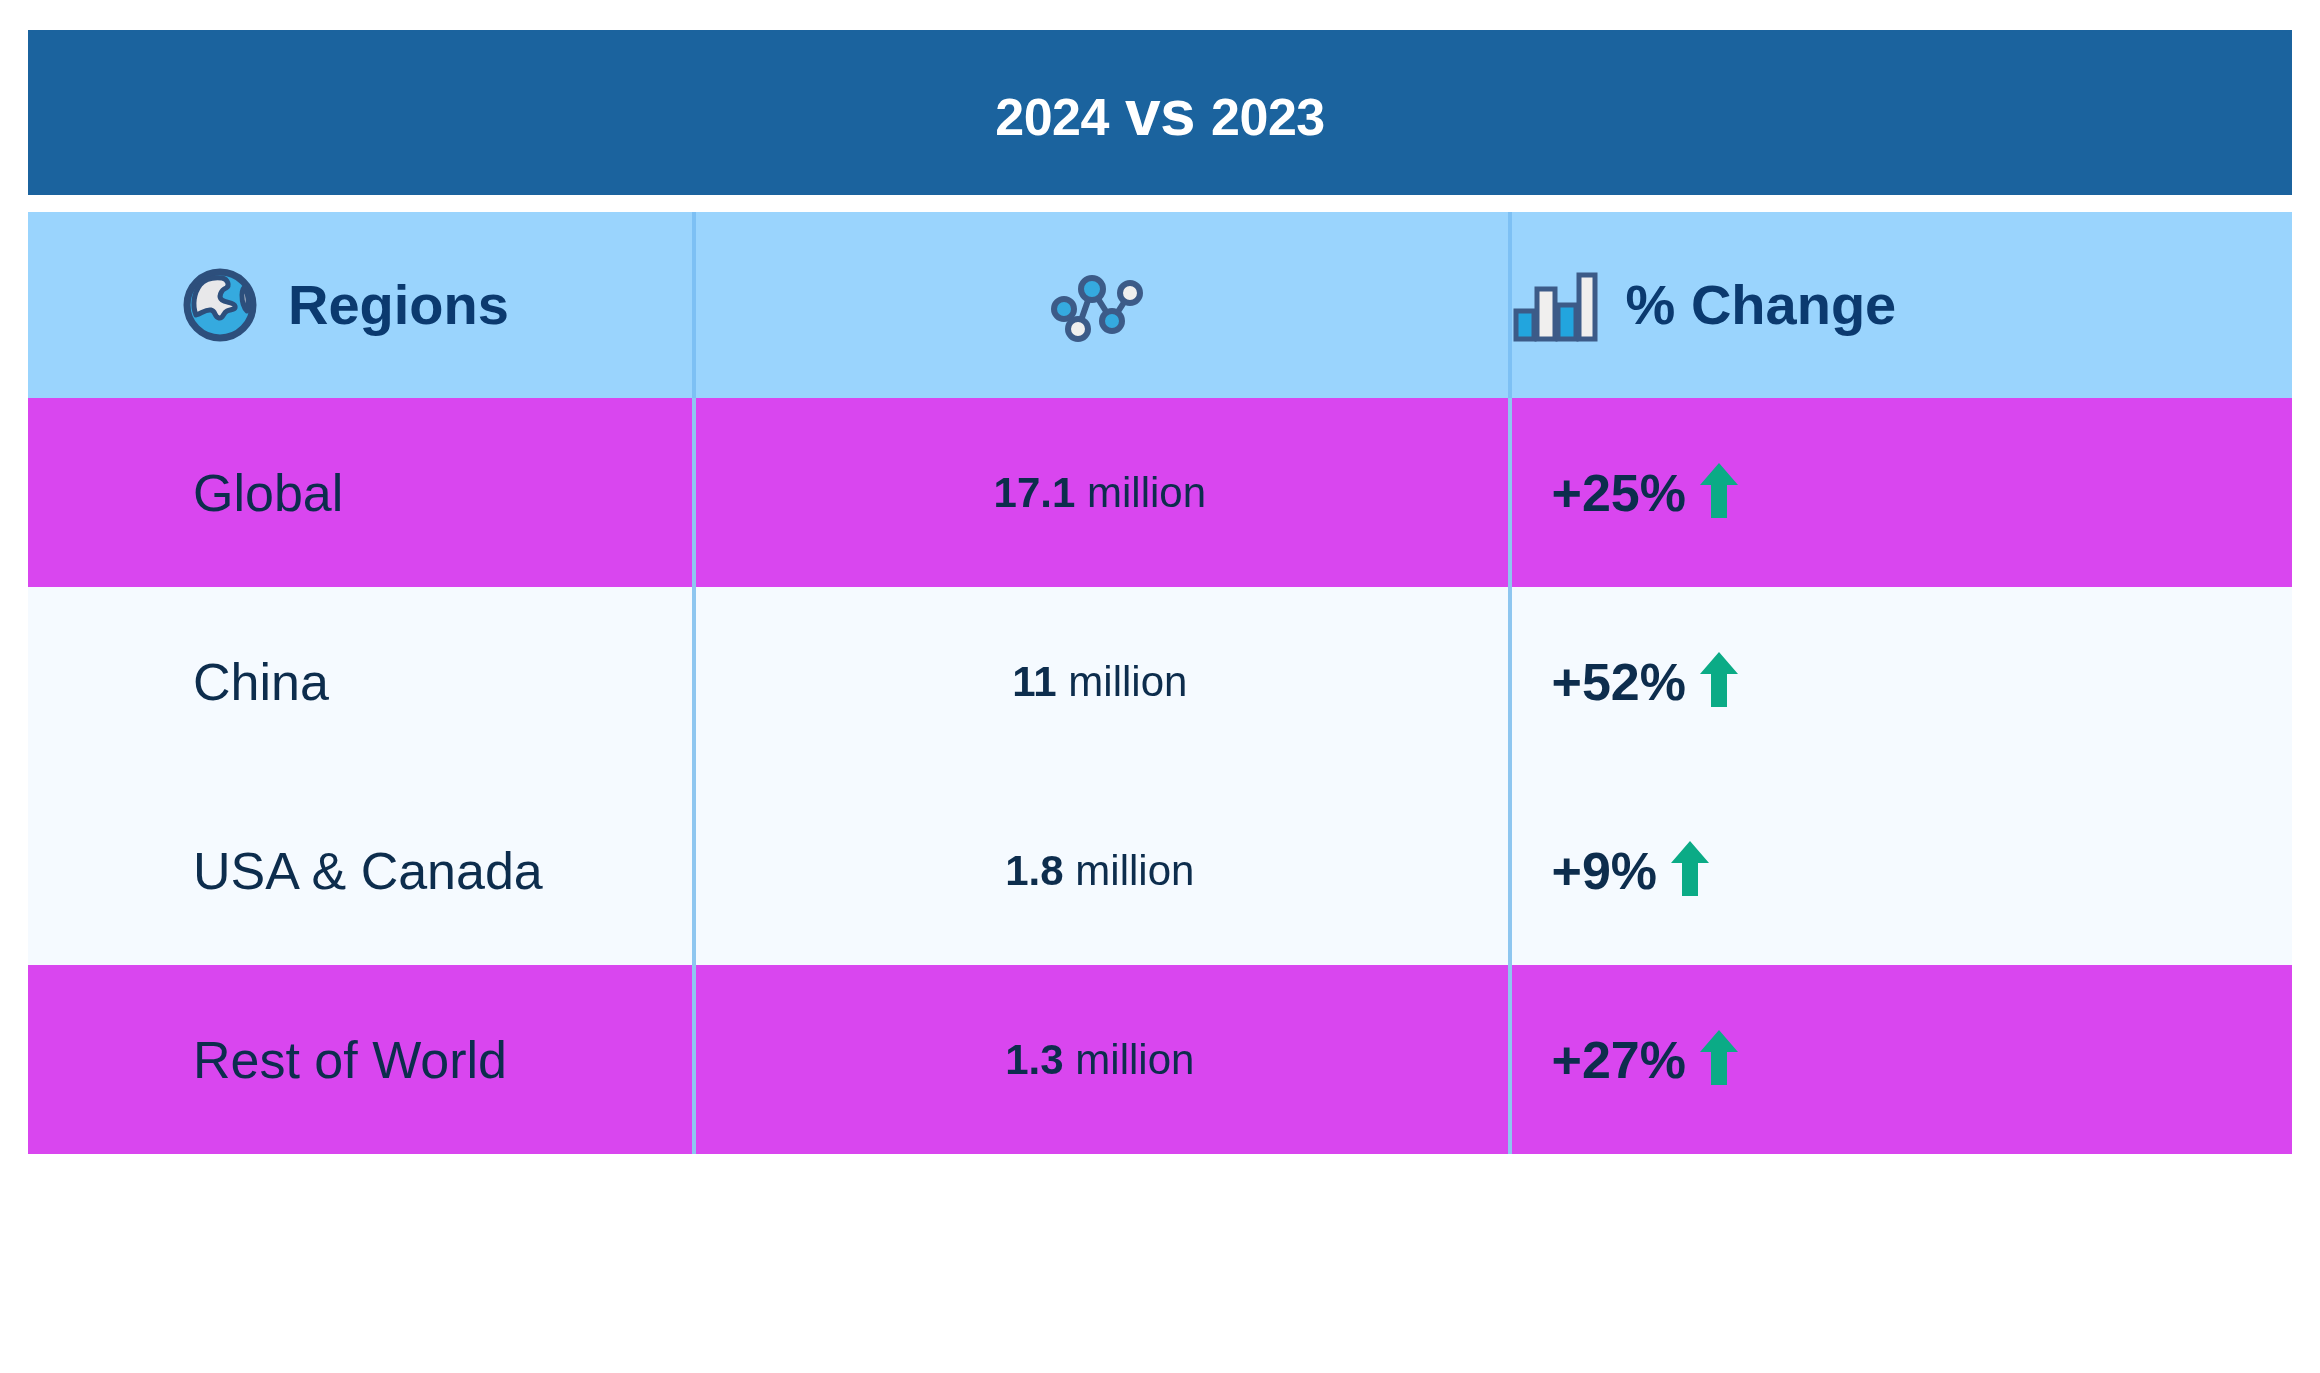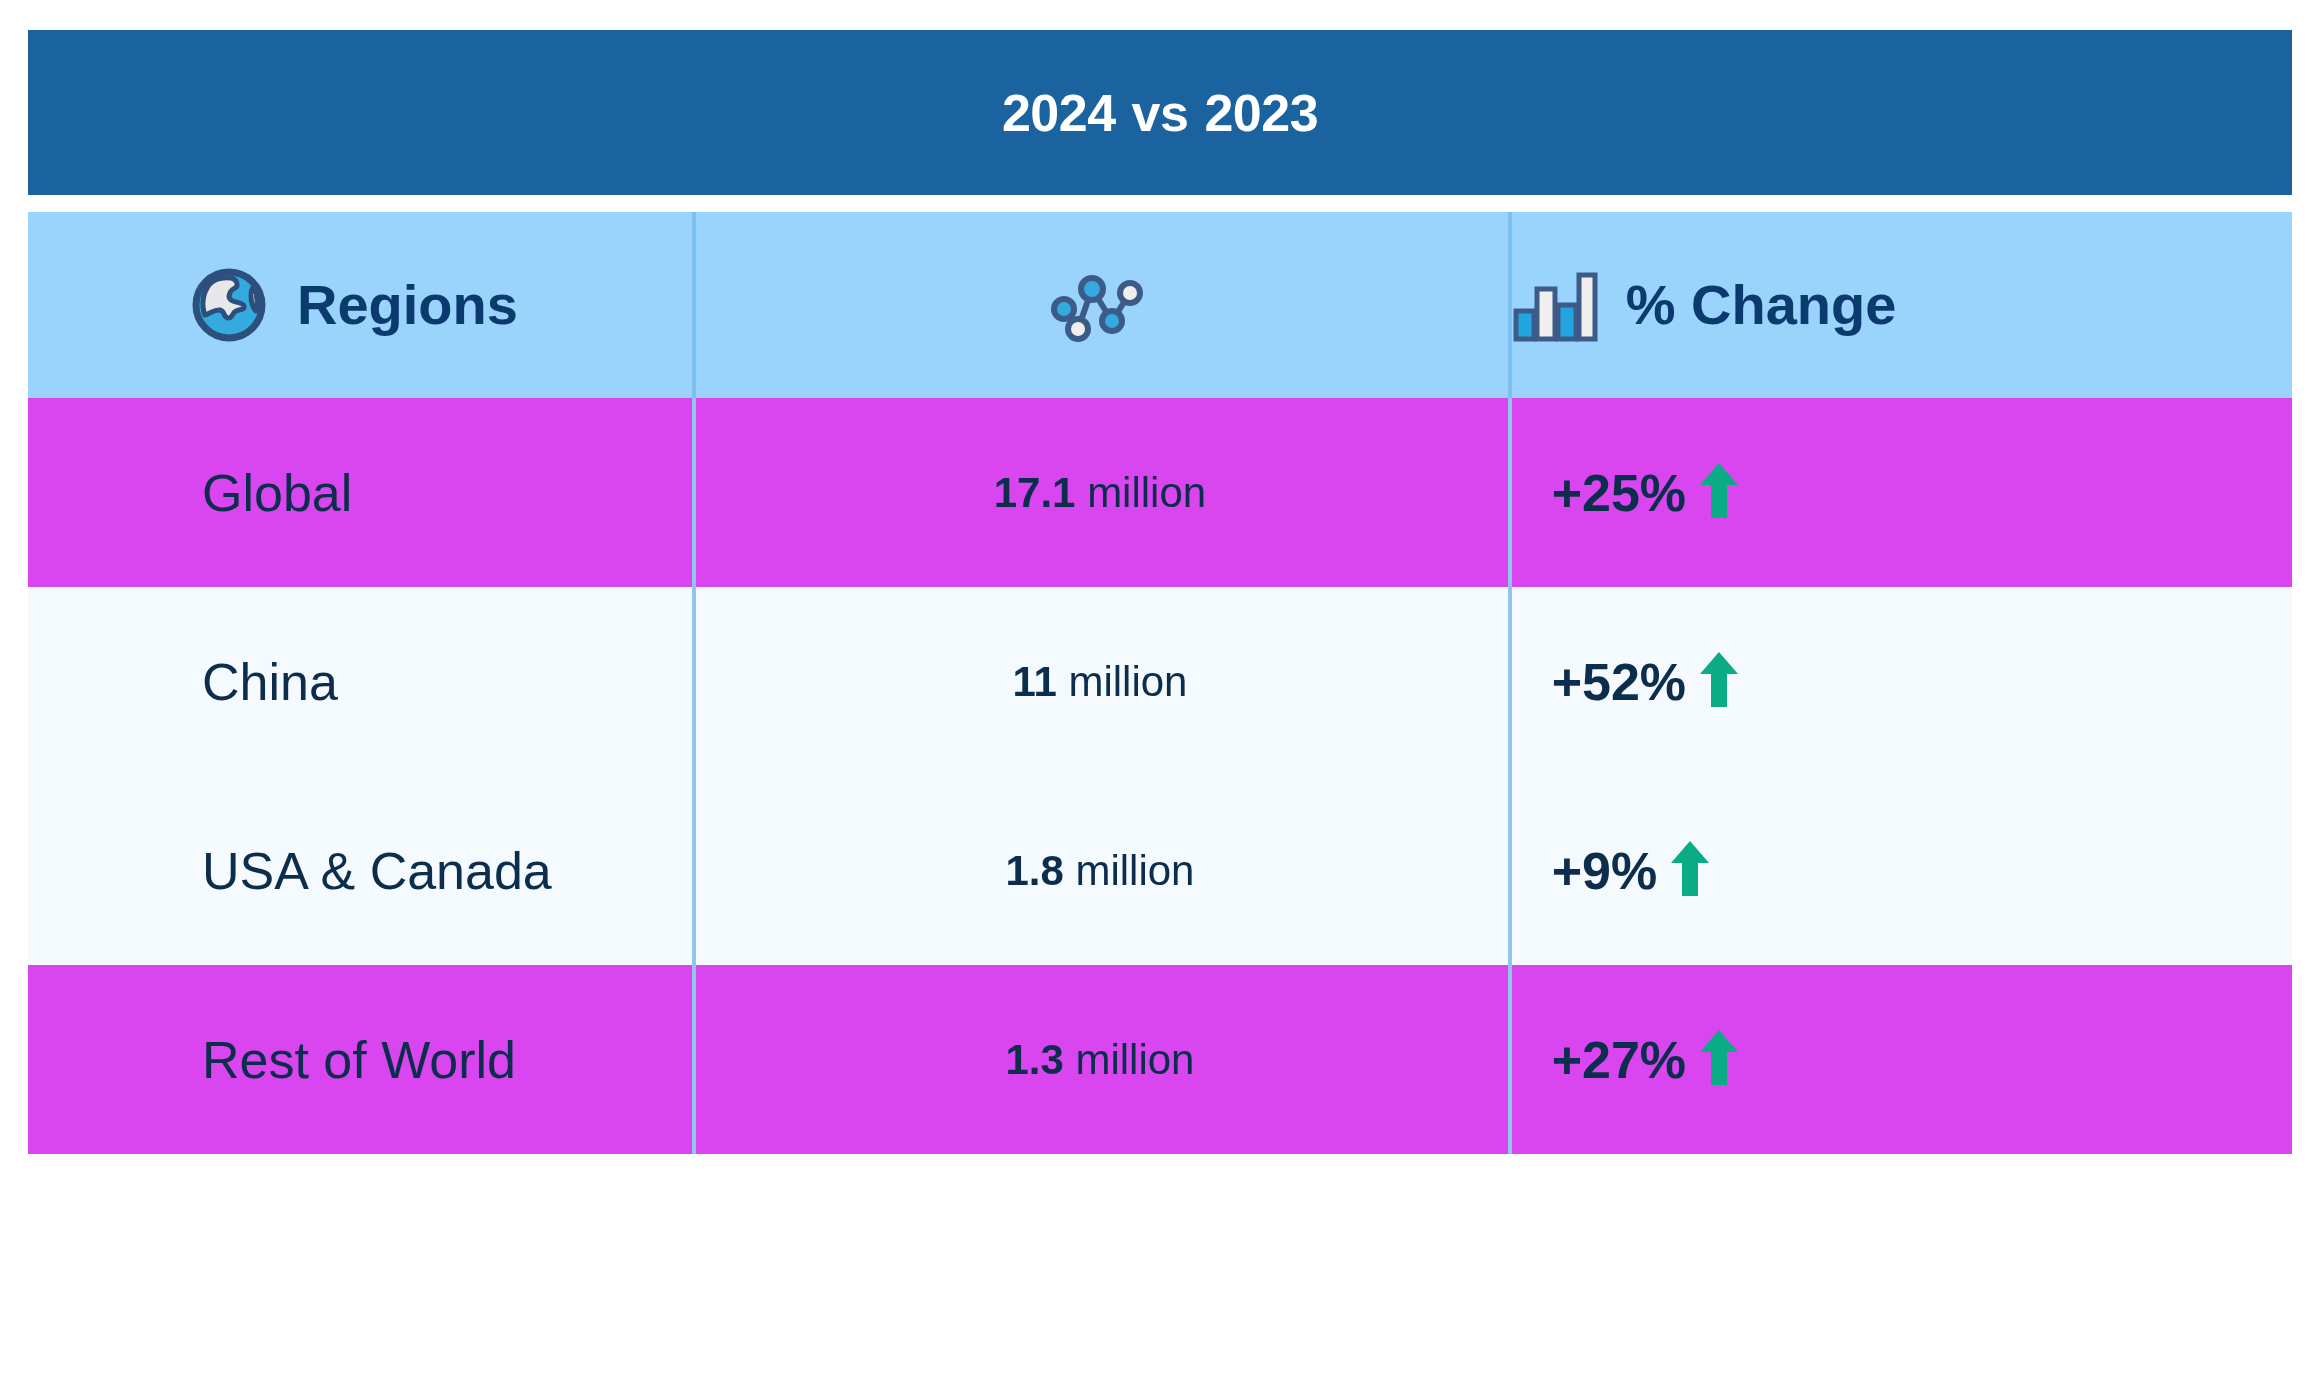--- a/index.html
+++ b/index.html
@@ -38,21 +38,21 @@
     font-size: 78px;
     letter-spacing: -0.5px;
     line-height: 1;
     white-space: nowrap;
     display: flex;
     align-items: baseline;
   }
 
   .title-year { font-size: 52px; font-weight: bold; }
   .title-vs {
-    font-size: 52px;
+    font-size: 64px;
     font-weight: bold;
     margin: 0 16px;
   }
 
   
   .table {
     position: absolute;
     left: 28px;
     top: 212px;
     width: 2264px;
@@ -72,21 +72,21 @@
 
   .data-row { height: 189px; }
   .data-row.odd  { background: #d946ef; }
   .data-row.even { background: #f5faff; }
 
   
   .col-region  { width: 684px;  position: relative; display: flex; align-items: center; }
   .col-sales   { width: 840px;  position: relative; display: flex; align-items: center; justify-content: center; }
   .col-change  { width: 808px;  position: relative; display: flex; align-items: center; justify-content: flex-start; }
 
-  .col-region  { padding-left: 9px; }
+  .col-region  { padding-left: 0; }
 
   
   .col-sales::before,
   .col-change::before {
     content: "";
     position: absolute;
     left: 0;
     top: 0;
     bottom: 0;
     width: 4px;

